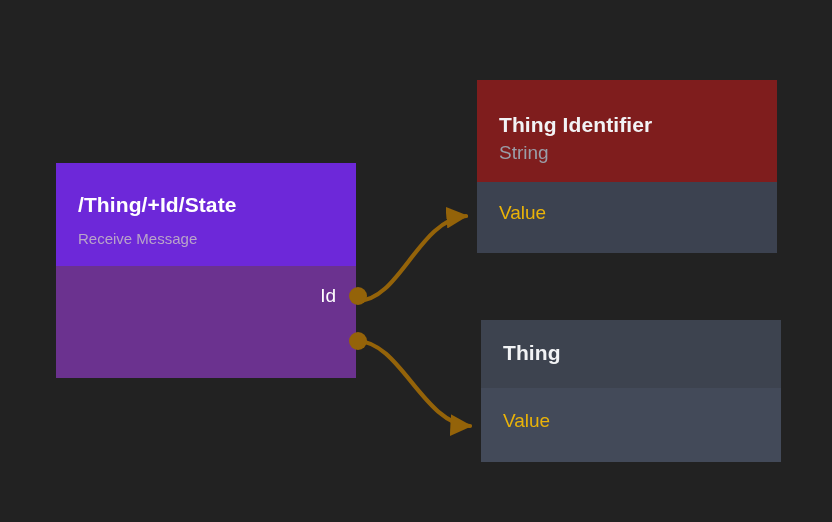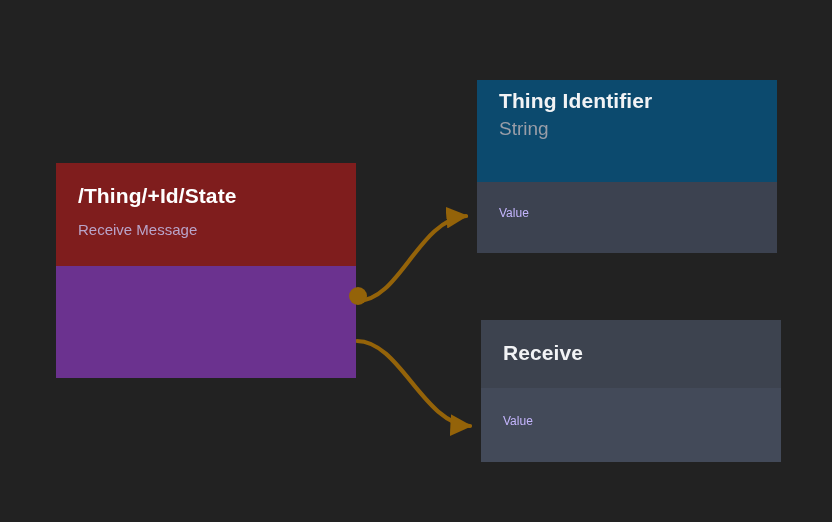--- a/index.html
+++ b/index.html
@@ -49,22 +49,22 @@
 
   
   .node-source {
     left: 56px;
     top: 163px;
     width: 300px;
     height: 215px;
   }
   .node-source .node-header {
     height: 103px;
-    background: #7f1d1d;
-    padding: 20px 0 0 22px;
+    background: #6d28d9;
+    padding: 29px 0 0 22px;
   }
   .node-source .node-body {
     height: 112px;
     background: #6B328F;
     padding-top: 18px;
   }
   .node-title {
     color: #ffffff;
     font-size: 21px;
     font-weight: bold;
@@ -123,22 +123,22 @@
   }
 
   .node-thing-identifier {
     left: 477px;
     top: 80px;
     width: 300px;
     height: 173px;
   }
   .node-thing-identifier .node-header {
     height: 102px;
-    background: #0c4a6e;
-    padding: 8px 0 0 22px;
+    background: #7f1d1d;
+    padding: 32px 0 0 22px;
   }
   .node-thing-identifier .node-body {
     height: 71px;
     background: #3C4250;
     padding: 20px 0 0 22px;
   }
 
   .node-number {
     left: 481px;
     top: 320px;
@@ -150,22 +150,22 @@
     background: #3D434F;
     padding: 20px 0 0 22px;
   }
   .node-number .node-body {
     height: 74px;
     background: #434A59;
     padding: 22px 0 0 22px;
   }
 
   .port-label-in {
-    color: #c4b5fd;
-    font-size: 12px;
+    color: #eab308;
+    font-size: 19px;
     line-height: 22px;
     white-space: nowrap;
   }
 </style>
 </head>
 <body>
 
 <div id="canvas">
 
   <svg id="edges" viewBox="0 0 832 522" width="832" height="522">
@@ -180,40 +180,44 @@
     <path d="M 357 341 C 400 341 423 424 470 426" fill="none" stroke="#946309" stroke-width="4.2" stroke-linecap="round" marker-end="url(#arrow)"></path>
   </svg>
 
   <div class="node node-source">
     <div class="node-header">
       <div class="node-title">/Thing/+Id/State</div>
       <div class="node-subtitle">Receive Message</div>
     </div>
     <div class="node-body">
 
+      <div class="port-row-out">
+        <span class="port-label-out">Id</span>
+        <span class="port-dot"></span>
+      </div>
 
       <div class="port-row-out">
         <span class="port-dot"></span>
       </div>
 
     </div>
   </div>
 
   <div class="node node-dark node-thing-identifier">
     <div class="node-header">
       <div class="node-title">Thing Identifier</div>
       <div class="node-subtitle">String</div>
     </div>
     <div class="node-body">
       <span class="port-label-in">Value</span>
     </div>
   </div>
 
   <div class="node node-dark node-number">
     <div class="node-header">
-      <div class="node-title">Receive</div>
+      <div class="node-title">Thing</div>
     </div>
     <div class="node-body">
       <span class="port-label-in">Value</span>
     </div>
   </div>
 
 </div>
 
 </body></html>

